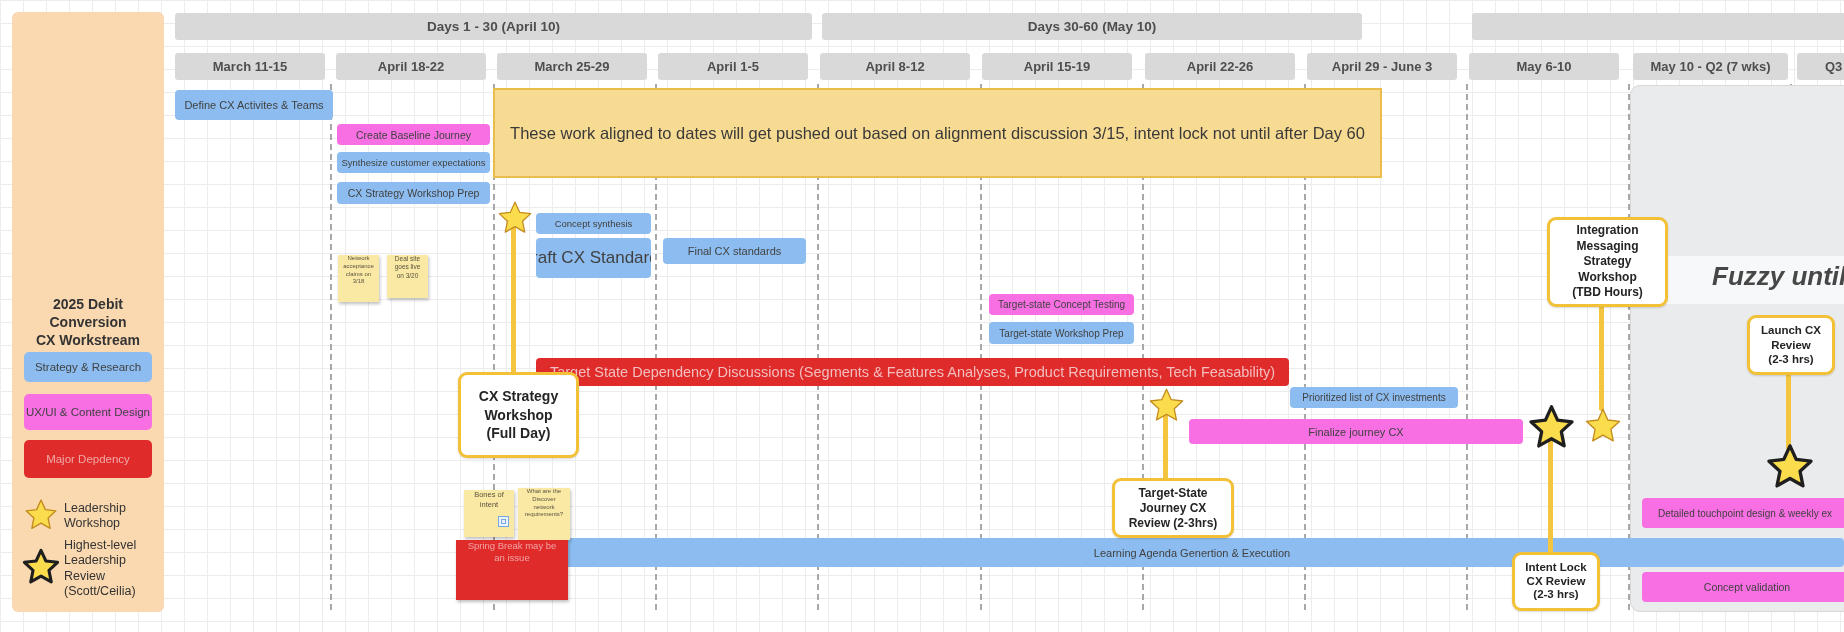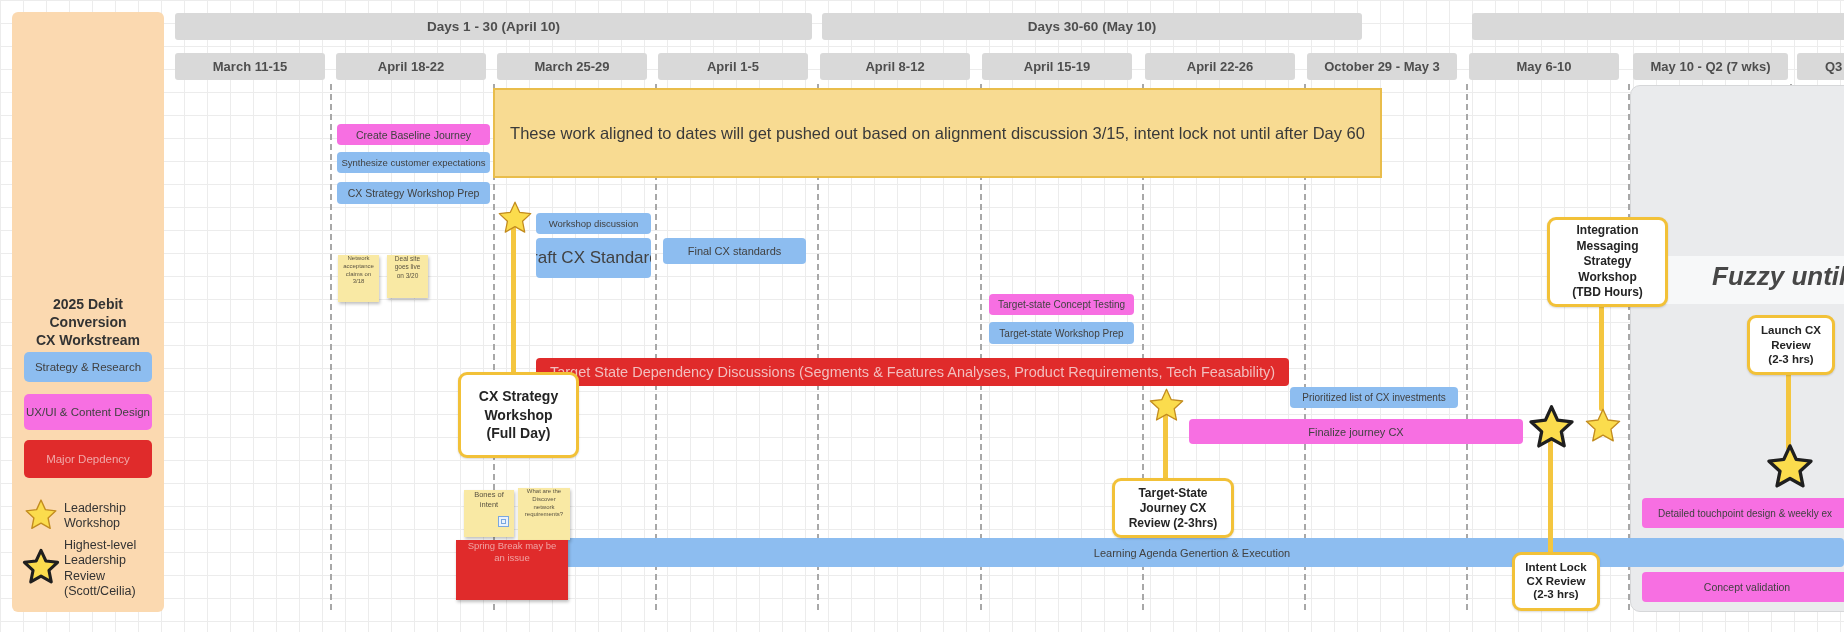--- a/index.html
+++ b/index.html
@@ -63,21 +63,21 @@
   <div class="chip" style="left:822px;top:13px;width:540px;height:27px;font-size:13.5px">Days 30-60 (May 10)</div>
   <div class="chip" style="left:1472px;top:13px;width:380px;height:27px;font-size:13.5px"></div>
 
   <div class="chip" style="left:175px;top:53px;width:150px;height:27px">March 11-15</div>
   <div class="chip" style="left:336px;top:53px;width:150px;height:27px">April 18-22</div>
   <div class="chip" style="left:497px;top:53px;width:150px;height:27px">March 25-29</div>
   <div class="chip" style="left:658px;top:53px;width:150px;height:27px">April 1-5</div>
   <div class="chip" style="left:820px;top:53px;width:150px;height:27px">April 8-12</div>
   <div class="chip" style="left:982px;top:53px;width:150px;height:27px">April 15-19</div>
   <div class="chip" style="left:1145px;top:53px;width:150px;height:27px">April 22-26</div>
-  <div class="chip" style="left:1307px;top:53px;width:150px;height:27px">October 29 - May 3</div>
+  <div class="chip" style="left:1307px;top:53px;width:150px;height:27px">April 29 - June 3</div>
   <div class="chip" style="left:1469px;top:53px;width:150px;height:27px">May 6-10</div>
   <div class="chip" style="left:1633px;top:53px;width:155px;height:27px">May 10 - Q2 (7 wks)</div>
   <div class="chip" style="left:1797px;top:53px;width:120px;height:27px;justify-content:flex-start;padding-left:28px">Q3</div>
 
   <div id="sidebar">
     <div id="sidebar-title">2025 Debit Conversion
 CX Workstream</div>
     <div class="chipL" style="top:340px;height:30px;background:#8DBDF0">Strategy &amp; Research</div>
     <div class="chipL" style="top:382px;height:36px;background:#F76FE2">UX/UI &amp; Content Design</div>
     <div class="chipL" style="top:428px;height:38px;background:#E02B2B;color:#F0A8A8">Major Depdency</div>
@@ -88,24 +88,25 @@
 Workshop</div>
     <svg class="star" style="left:10px;top:536px;width:38px;height:38px" viewBox="0 0 100 100">
         <path d="M50 6 L62.9 34.2 L93.7 37.8 L70.9 58.8 L77 89.2 L50 74 L23 89.2 L29.1 58.8 L6.3 37.8 L37.1 34.2 Z" fill="#FBDC4D" stroke="#1F1F1F" stroke-width="8" stroke-linejoin="round"></path>
       </svg>
     <div class="legend-label" style="top:526px">Highest-level
 Leadership
 Review
 (Scott/Ceilia)</div>
   </div>
 
+  <div class="bar blue" style="left:175px;top:90px;width:158px;height:30px;font-size:11px">Define CX Activites &amp; Teams</div>
   <div class="bar pink" style="left:337px;top:124px;width:153px;height:21px;font-size:10.5px">Create Baseline Journey</div>
   <div class="bar blue" style="left:337px;top:152px;width:153px;height:21px;font-size:9.5px">Synthesize customer expectations</div>
   <div class="bar blue" style="left:337px;top:182px;width:153px;height:22px;font-size:10.5px">CX Strategy Workshop Prep</div>
-  <div class="bar blue" style="left:536px;top:213px;width:115px;height:21px;font-size:9.5px">Workshop discussion</div>
+  <div class="bar blue" style="left:536px;top:213px;width:115px;height:21px;font-size:9.5px">Concept synthesis</div>
   <div class="bar blue" style="left:536px;top:238px;width:115px;height:40px;font-size:17px">Draft CX Standards</div>
   <div class="bar blue" style="left:663px;top:238px;width:143px;height:26px;font-size:11px">Final CX standards</div>
   <div class="bar pink" style="left:989px;top:294px;width:145px;height:21px;font-size:10px">Target-state Concept Testing</div>
   <div class="bar blue" style="left:989px;top:322px;width:145px;height:22px;font-size:10px">Target-state Workshop Prep</div>
   <div class="bar red" style="left:536px;top:358px;width:753px;height:28px;font-size:14.5px">Target State Dependency Discussions (Segments &amp; Features Analyses, Product Requirements, Tech Feasability)</div>
   <div class="bar blue" style="left:1290px;top:387px;width:168px;height:21px;font-size:10px">Prioritized list of CX investments</div>
   <div class="bar pink" style="left:1189px;top:419px;width:334px;height:25px;font-size:11px">Finalize journey CX</div>
   <div class="bar blue" style="left:540px;top:538px;width:1304px;height:29px;font-size:11px">Learning Agenda Genertion &amp; Execution</div>
   <div class="bar pink" style="left:1642px;top:498px;width:210px;height:30px;font-size:10px;justify-content:flex-start;padding-left:16px">Detailed touchpoint design &amp; weekly ex</div>
   <div class="bar pink" style="left:1642px;top:572px;width:210px;height:30px;font-size:10.5px">Concept validation</div>

